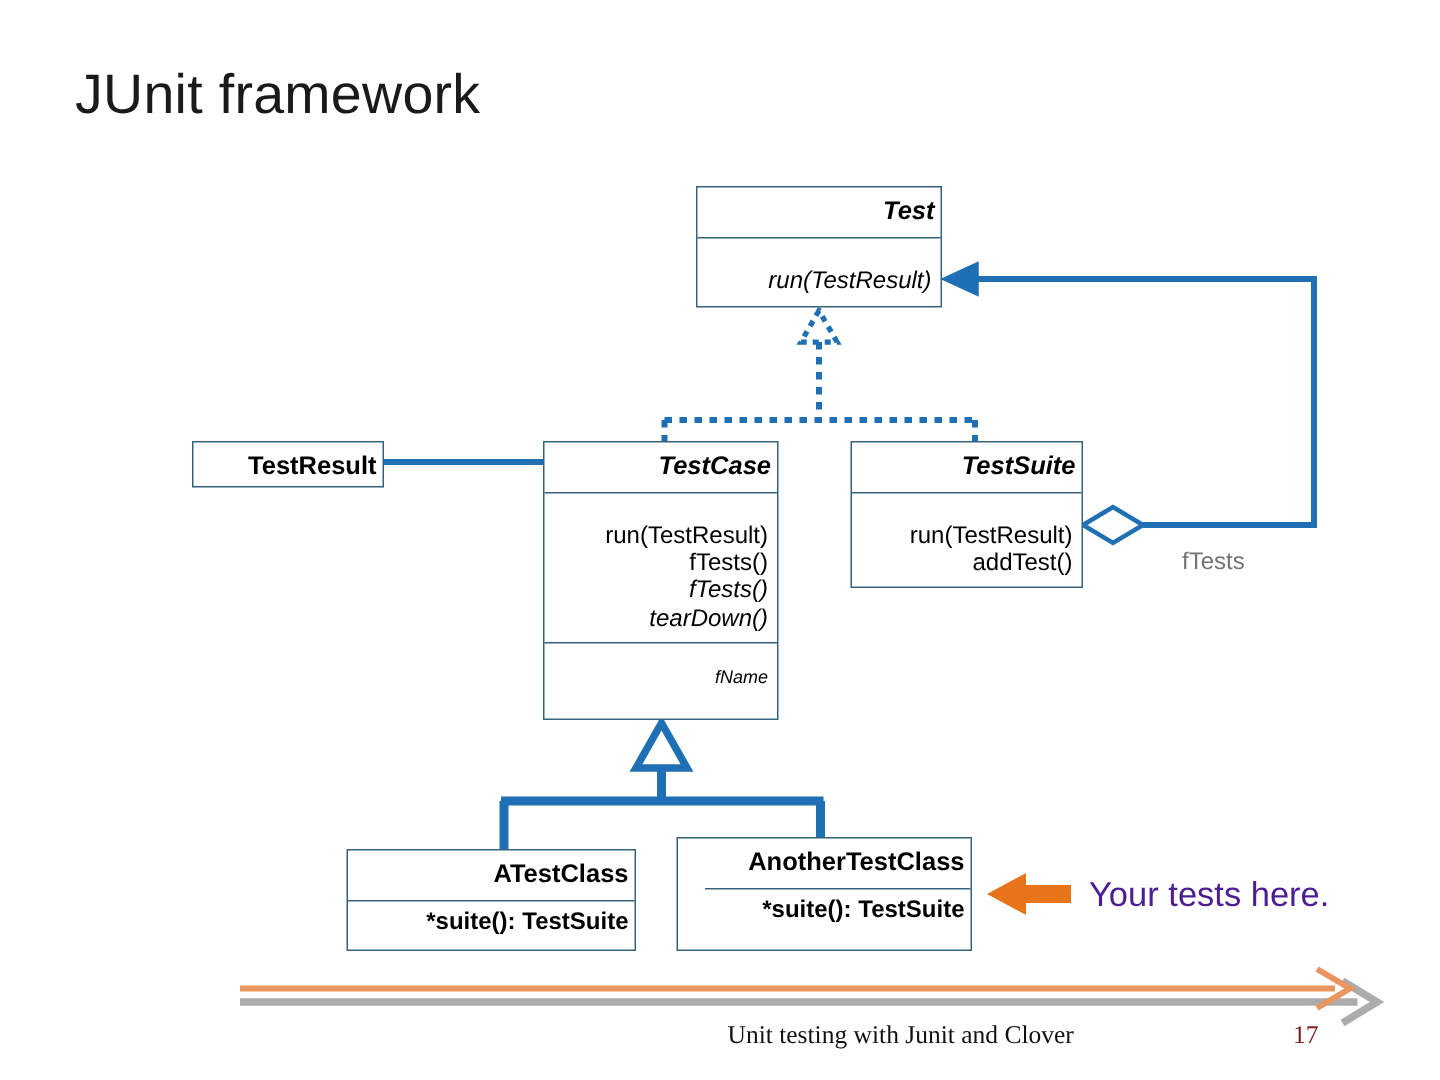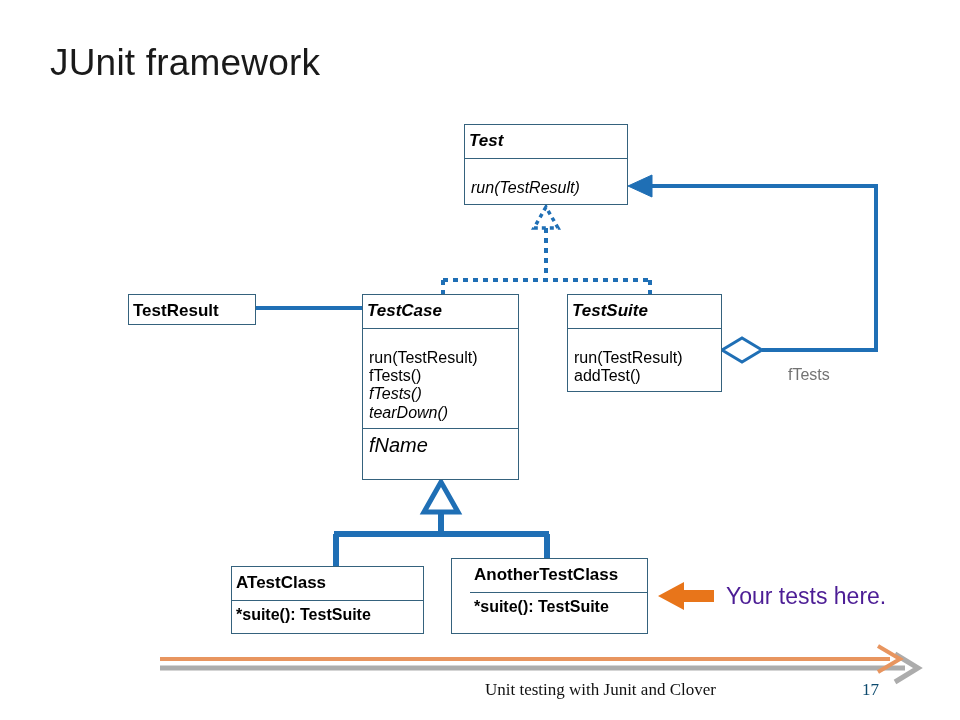--- a/index.html
+++ b/index.html
@@ -40,43 +40,43 @@
   
   .uml-box {
     position: absolute;
     background: #ffffff;
     border: 1px solid #35627d;
     box-sizing: border-box;
     z-index: 5;
   }
   .uml-compartment {
     box-sizing: border-box;
-    text-align: left;
+    text-align: right;
     color: #000000;
     line-height: 1.15;
   }
   .uml-compartment + .uml-compartment {
     border-top: 1px solid #35627d;
   }
   .cmp-title {
     font-weight: bold;
     font-size: 17px;
     padding: 6px 4px 7px 4px;
   }
   .cmp-title.italic { font-style: italic; }
   .cmp-body {
     font-size: 16px;
     padding: 20px 6px 6px 6px;
   }
   .cmp-body .mem { display: block; white-space: nowrap; }
   .cmp-body .mem.italic { font-style: italic; }
   .cmp-attr {
-    font-size: 20px;
+    font-size: 12px;
     font-style: italic;
-    padding: 5px 6px 6px 6px;
+    padding: 16px 6px 6px 6px;
   }
   .cmp-op-bold {
     font-size: 16px;
     font-weight: bold;
     padding: 5px 4px 6px 4px;
     white-space: nowrap;
   }
   .cmp-title.plain { font-style: normal; }
 
   
@@ -116,21 +116,21 @@
     font-size: 17px;
     color: #111111;
     white-space: nowrap;
   }
   #footer-page {
     position: absolute;
     left: 862px;
     top: 680px;
     font-family: "Liberation Serif", serif;
     font-size: 17px;
-    color: #0c4a6e;
+    color: #7f1d1d;
   }
 </style>
 </head>
 <body>
 
 <div id="slide">
 
   <div id="slide-title">JUnit framework</div>
 
   <svg id="connectors" viewBox="0 0 960 720" xmlns="http://www.w3.org/2000/svg">

